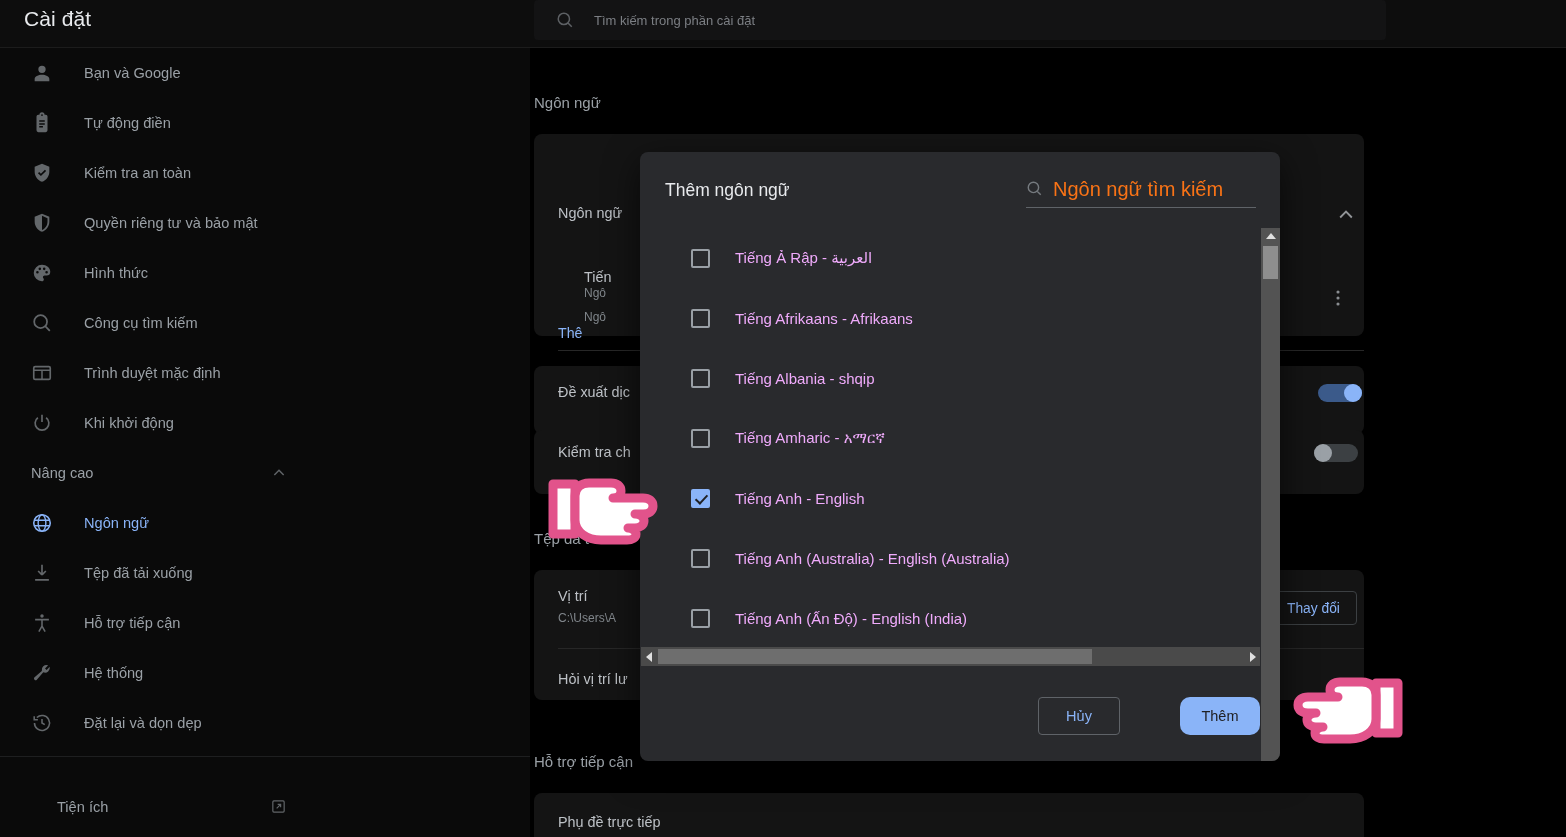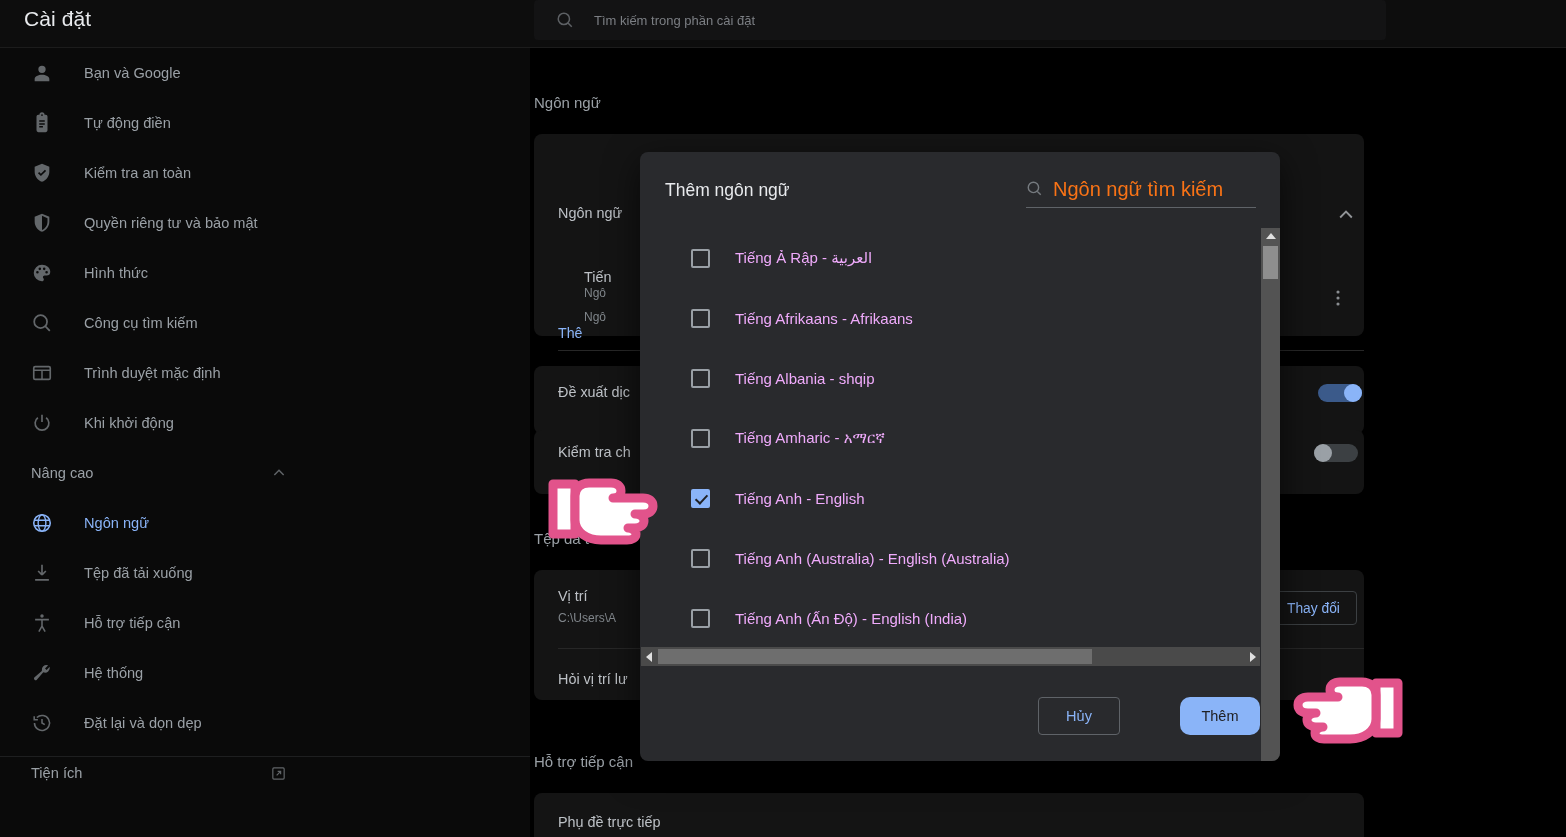--- a/index.html
+++ b/index.html
@@ -43,22 +43,22 @@
   .nav-item.active .nico { opacity: 1; }
   .nav-item.active .nlabel { color: #8ab4f8; }
   .nav-section {
     height: 50px; display: flex; align-items: center;
     padding-left: 31px; padding-right: 243px; justify-content: space-between;
   }
   .nav-section .slabel { font-size: 14.6px; color: #9aa0a6; }
   .nav-section .chev { width: 16px; height: 16px; opacity: .6; display:block; }
   .nav-divider { height: 1px; background: #1e1f20; margin: 8px 0 8px 0; }
   .nav-foot {
-    height: 50px; display: flex; align-items: flex-start;
-    padding-left: 31px; padding-right: 243px; justify-content: space-between;
+    height: 50px; display: flex; align-items: flex-end;
+    padding-left: 31px; padding-right: 243px; justify-content: space-between; margin-left: 26px;
   }
   .nav-foot .flabel { font-size: 14.6px; color: #9aa0a6; }
   .nav-foot .ext { width: 17px; height: 17px; opacity: .6; display:block; }
 
   
   .main {
     position: absolute; left: 530px; top: 48px; width: 1036px; height: 789px;
     background: #000000;
   }
   .sec-head {

